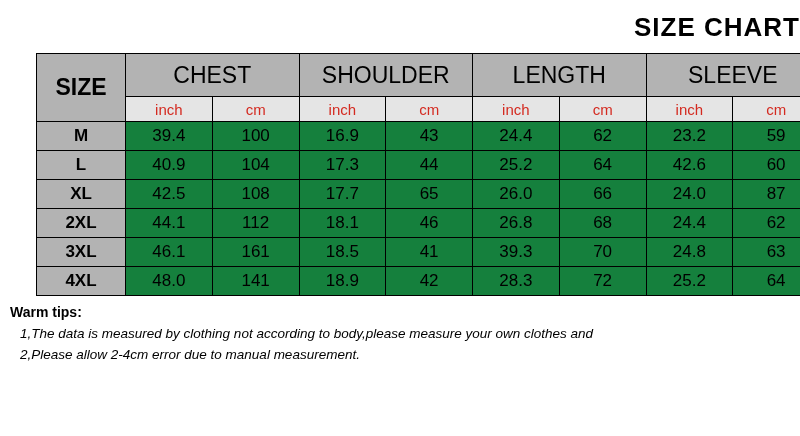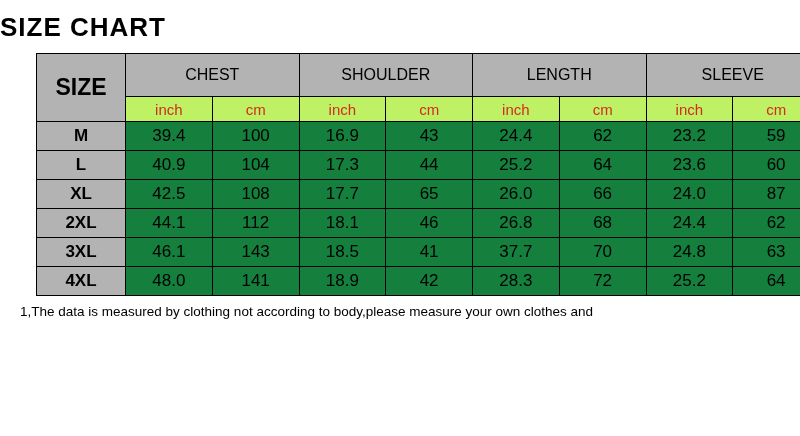--- a/index.html
+++ b/index.html
@@ -14,21 +14,21 @@
     color: #000000;
     overflow: hidden;
   }
   .page {
     position: relative;
     width: 800px;
     height: 436px;
     box-sizing: border-box;
   }
   .title {
-    text-align: left;
+    text-align: right;
     font-size: 26px;
     font-weight: bold;
     letter-spacing: 1px;
     padding-top: 12px;
     padding-bottom: 10px;
     color: #000;
   }
   .table-wrap {
     padding: 0 8px;
   }
@@ -47,26 +47,26 @@
   
   .hdr-size {
     background: #b3b3b3;
     font-size: 23px;
     font-weight: bold;
     height: 66px;
     width: 88px;
   }
   .hdr-group {
     background: #b3b3b3;
-    font-size: 16px;
+    font-size: 23px;
     font-weight: normal;
     height: 42px;
   }
   .sub-unit {
-    background: #bef264;
+    background: #e5e5e5;
     color: #d42a20;
     font-size: 15px;
     height: 24px;
     font-weight: normal;
   }
   .row-label {
     background: #b3b3b3;
     font-weight: bold;
     font-size: 17px;
     height: 28px;
@@ -84,20 +84,21 @@
   }
   .tips-title {
     font-weight: bold;
     font-size: 14px;
   }
   .tips-line {
     display: block;
   }
   .tips-indent {
     text-indent: 10px;
+    font-style: italic;
   }
 </style>
 </head>
 <body>
 
 <div class="page">
 
   <div class="title">SIZE CHART</div>
 
   <div class="table-wrap">
@@ -134,21 +135,21 @@
         </tr>
 
         <tr>
           <td class="row-label">L</td>
           <td class="cell">40.9</td>
           <td class="cell">104</td>
           <td class="cell">17.3</td>
           <td class="cell">44</td>
           <td class="cell">25.2</td>
           <td class="cell">64</td>
-          <td class="cell">23.6</td>
+          <td class="cell">42.6</td>
           <td class="cell">60</td>
         </tr>
 
         <tr>
           <td class="row-label">XL</td>
           <td class="cell">42.5</td>
           <td class="cell">108</td>
           <td class="cell">17.7</td>
           <td class="cell">65</td>
           <td class="cell">26.0</td>
@@ -165,24 +166,24 @@
           <td class="cell">46</td>
           <td class="cell">26.8</td>
           <td class="cell">68</td>
           <td class="cell">24.4</td>
           <td class="cell">62</td>
         </tr>
 
         <tr>
           <td class="row-label">3XL</td>
           <td class="cell">46.1</td>
-          <td class="cell">143</td>
+          <td class="cell">161</td>
           <td class="cell">18.5</td>
           <td class="cell">41</td>
-          <td class="cell">37.7</td>
+          <td class="cell">39.3</td>
           <td class="cell">70</td>
           <td class="cell">24.8</td>
           <td class="cell">63</td>
         </tr>
 
         <tr>
           <td class="row-label">4XL</td>
           <td class="cell">48.0</td>
           <td class="cell">141</td>
           <td class="cell">18.9</td>
@@ -190,16 +191,18 @@
           <td class="cell">28.3</td>
           <td class="cell">72</td>
           <td class="cell">25.2</td>
           <td class="cell">64</td>
         </tr>
       </tbody>
     </table>
   </div>
 
   <div class="tips">
+    <span class="tips-line tips-title">Warm tips:</span>
     <span class="tips-line tips-indent">1,The data is measured by clothing not according to body,please measure your own clothes and</span>
+    <span class="tips-line tips-indent">2,Please allow 2-4cm error due to manual measurement.</span>
   </div>
 
 </div>
 
 </body></html>

